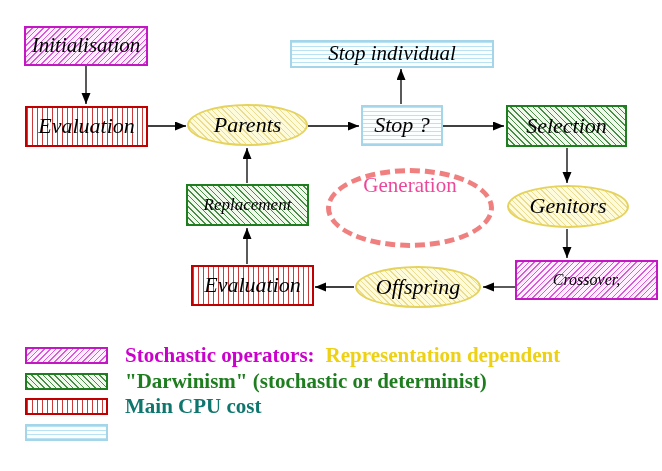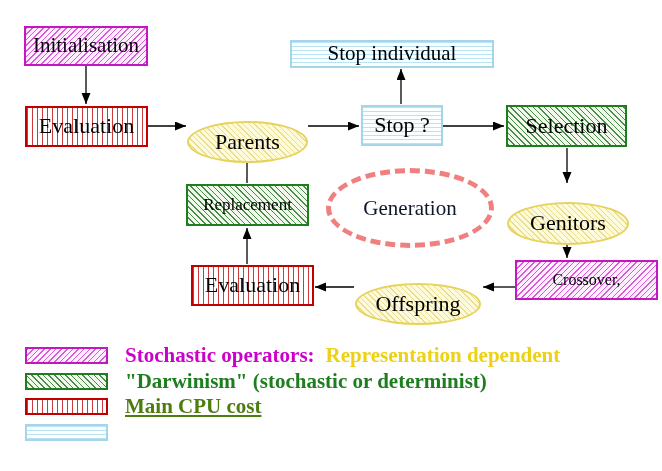--- a/index.html
+++ b/index.html
@@ -19,20 +19,21 @@
   }
   .node {
     position: absolute;
     box-sizing: border-box;
     display: flex;
     align-items: center;
     justify-content: center;
     text-align: center;
     color: #000000;
     line-height: 1.1;
+    font-style: italic;
   }
   .hatch-magenta {
     border: 2px solid #c317c3;
     background: repeating-linear-gradient(135deg,
       rgba(211,59,211,0.85) 0px, rgba(211,59,211,0.85) 1px,
       rgba(255,238,255,0.95) 1px, rgba(255,238,255,0.95) 4px);
   }
   .hatch-red-v {
     border: 2px solid #c00000;
     background: repeating-linear-gradient(90deg,
@@ -50,32 +51,31 @@
     background: repeating-linear-gradient(180deg,
       #b9e2f2 0px, #b9e2f2 1px,
       #fcffff 1px, #fcffff 4px);
   }
   .hatch-yellow {
     border: 2px solid #e5d35c;
     background: repeating-linear-gradient(45deg,
       #ebdc92 0px, #ebdc92 1px,
       #fefbda 1px, #fefbda 4px);
   }
-  .ellipse { border-radius: 50%; margin-top: 17px; }
+  .ellipse { border-radius: 50%; }
   .rounded { border-radius: 0; }
 
   .generation-ellipse {
     position: absolute;
     box-sizing: border-box;
     border: 5px dashed #f08080;
     border-radius: 50%;
     display: flex;
-    align-items: center;
     justify-content: center;
-    color: #0f172a;
+    color: #ec4899;
     font-size: 21px;
     background: transparent;
   }
 
   .legend-row {
     position: absolute;
     display: flex;
     align-items: center;
     height: 18px;
   }
@@ -90,21 +90,21 @@
     position: absolute;
     left: 100px;
     white-space: nowrap;
     font-size: 21px;
     font-weight: bold;
     line-height: 18px;
   }
   .c-magenta { color: #cc00cc; }
   .c-gold    { color: #edd112; margin-left: 11px; }
   .c-green   { color: #1e7d1e; }
-  .c-red     { color: #4d7c0f; text-decoration: underline; }
+  .c-red     { color: #0f766e; }
   .c-blue    { color: #9fcfea; }
 </style>
 </head>
 <body>
 
 <div id="canvas">
 
   <svg id="arrows" viewBox="0 0 662 471" xmlns="http://www.w3.org/2000/svg">
     <defs>
       <marker id="ah" markerUnits="userSpaceOnUse" markerWidth="12" markerHeight="10" refX="11" refY="4.5" orient="auto">

